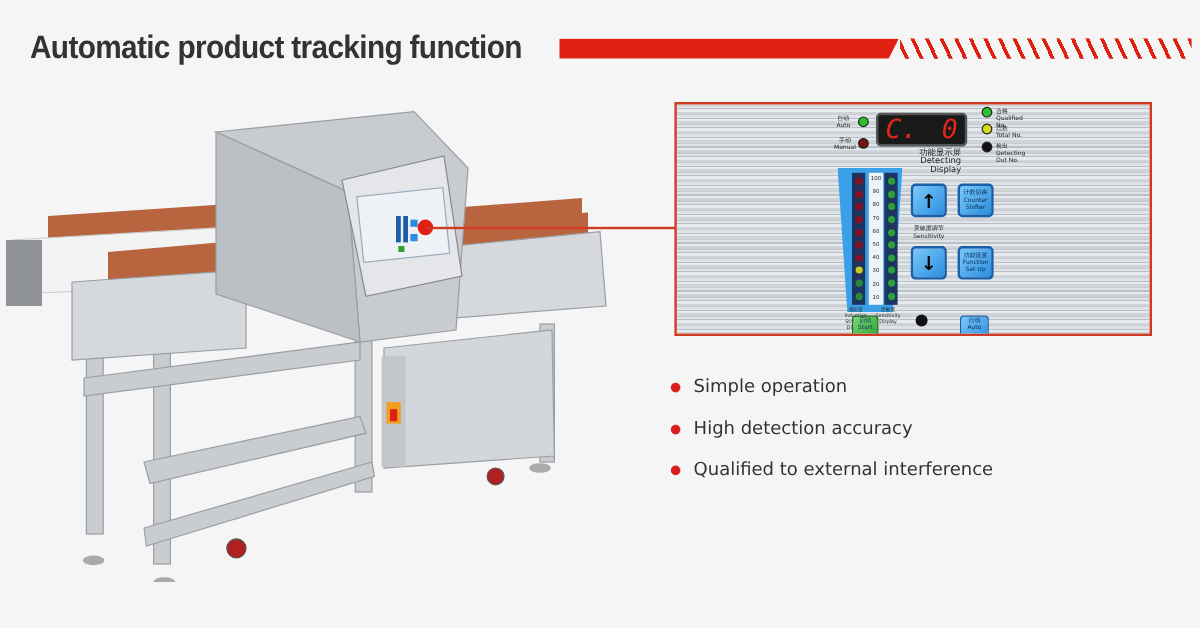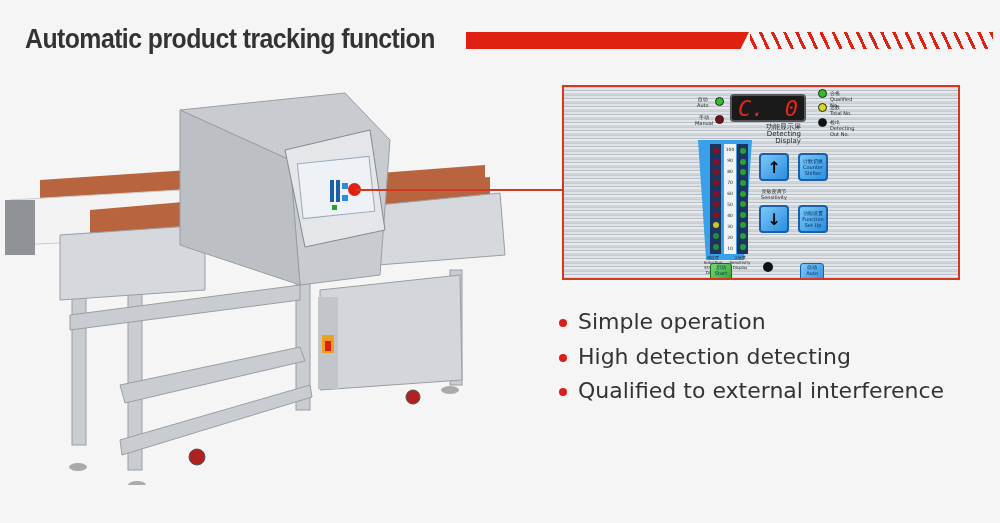--- a/index.html
+++ b/index.html
@@ -66,21 +66,21 @@
       border: 2px solid #1a5fa8;
       display: flex; align-items: center; justify-content: center; color: #0a0a0a; font-size: 16px; font-weight: bold;
     }
     .key-text { font-size: 5px; font-weight: normal; line-height: 6px; text-align: center; color: #0a2a55; }
     .sens-caption { position: absolute; left: 192px; top: 101px; font-size: 5px; color: #222; text-align: center; line-height: 6px; width: 36px; }
     .key-green { position: absolute; left: 146px; top: 176px; width: 22px; height: 22px; background: linear-gradient(135deg, #7bd67b, #2aa02a); border: 1px solid #1a6a1a; border-radius: 3px; font-size: 4px; }
     .key-blue-small { position: absolute; left: 236px; top: 176px; width: 24px; height: 22px; background: linear-gradient(135deg, #7cc8f8, #2a8ee0); border: 1px solid #1a5fa8; border-radius: 3px; font-size: 4px; }
     .black-btn { position: absolute; left: 199px; top: 175px; width: 10px; height: 10px; border-radius: 50%; background: #111; }
 
     .features { position: absolute; left: 558px; top: 305px; list-style: none; }
-    .feature { position: relative; padding-left: 20px; font-size: 22px; line-height: 34.5px; color: #333; width: 420px; }
+    .feature { position: relative; padding-left: 20px; font-size: 15px; line-height: 34.5px; color: #333; width: 420px; }
     .feature .bullet { position: absolute; left: 1px; top: 14px; width: 8px; height: 8px; border-radius: 50%; background: #d81e1e; }
   </style>
 </head>
 <body>
 
 <div class="title">Automatic product tracking function</div>
 <div class="title-bar"></div>
 <div class="title-stripes"></div>
 
 <svg class="machine" viewBox="0 0 540 400">
@@ -255,19 +255,19 @@
   </div>
 </div>
 
 <ul class="features">
   <li class="feature">
     <span class="bullet"></span>
     <span>Simple operation</span>
   </li>
   <li class="feature">
     <span class="bullet"></span>
-    <span>High detection detecting</span>
+    <span>High detection accuracy</span>
   </li>
   <li class="feature">
     <span class="bullet"></span>
     <span>Qualified to external interference</span>
   </li>
 </ul>
 
 </body></html>

